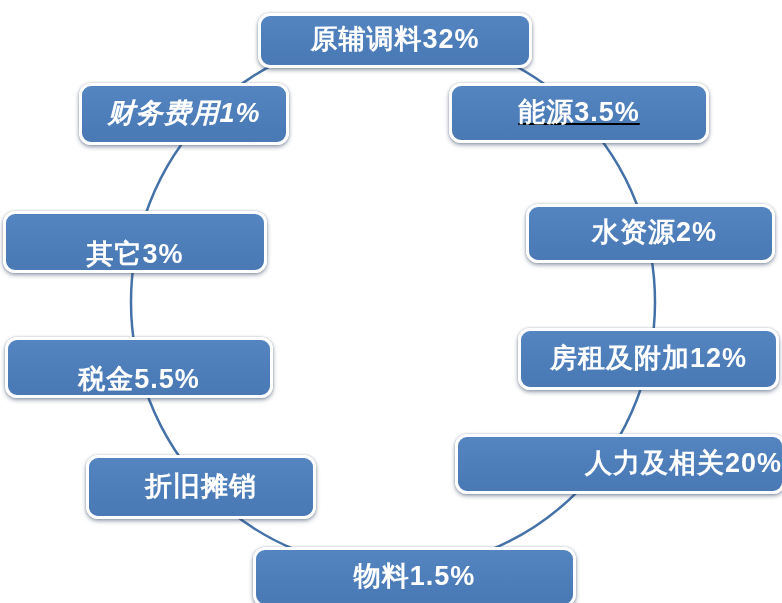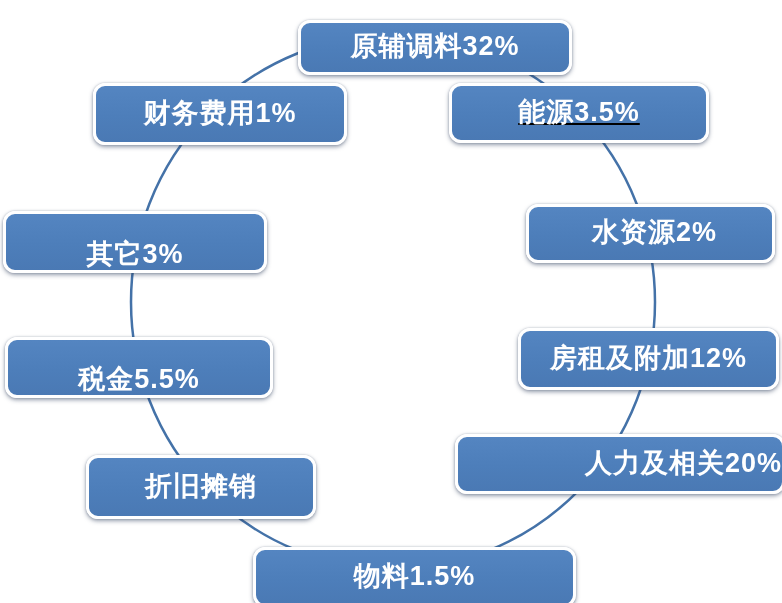--- a/index.html
+++ b/index.html
@@ -37,30 +37,30 @@
     color: #ffffff;
     font-size: 27px;
     font-weight: 700;
     letter-spacing: 1px;
     white-space: nowrap;
     text-align: center;
     line-height: 1;
     padding-bottom: 2px;
   }
   
-  .n1  { left: 258px; top:   20px; width: 274px; height: 55px; margin-left: 40px; }
+  .n1  { left: 258px; top:   13px; width: 274px; height: 55px; }
   .n2  { left: 449px; top:  83px; width: 260px; height: 60px; text-decoration: underline; }
   .n3  { left: 526px; top: 204px; width: 249px; height: 59px; padding-left: 8px; }
   .n4  { left: 518px; top: 328px; width: 261px; height: 62px; }
   .n5  { left: 455px; top: 434px; width: 330px; height: 60px; justify-content: flex-end; }
   .n6  { left: 253px; top: 547px; width: 323px; height: 60px; }
   .n7  { left:  71px; top: 455px; width: 230px; height: 64px; margin-left: 15px; }
   .n8  { left:   5px; top: 337px; width: 268px; height: 61px; align-items: flex-end; }
   .n9  { left:   3px; top: 211px; width: 264px; height: 62px; align-items: flex-end; }
-  .n10 { left:  93px; top:  83px; width: 254px; height: 62px; }
+  .n10 { left:  79px; top:  83px; width: 210px; height: 62px; font-style: italic; }
 </style>
 </head>
 <body>
 
 <div class="canvas">
 
   <svg class="connectors" width="782" height="603" viewBox="0 0 782 603" aria-hidden="true">
     <ellipse cx="393" cy="302" rx="262" ry="267" fill="none" stroke="#4472a8" stroke-width="2.5" stroke-linecap="round"></ellipse>
   </svg>
 

